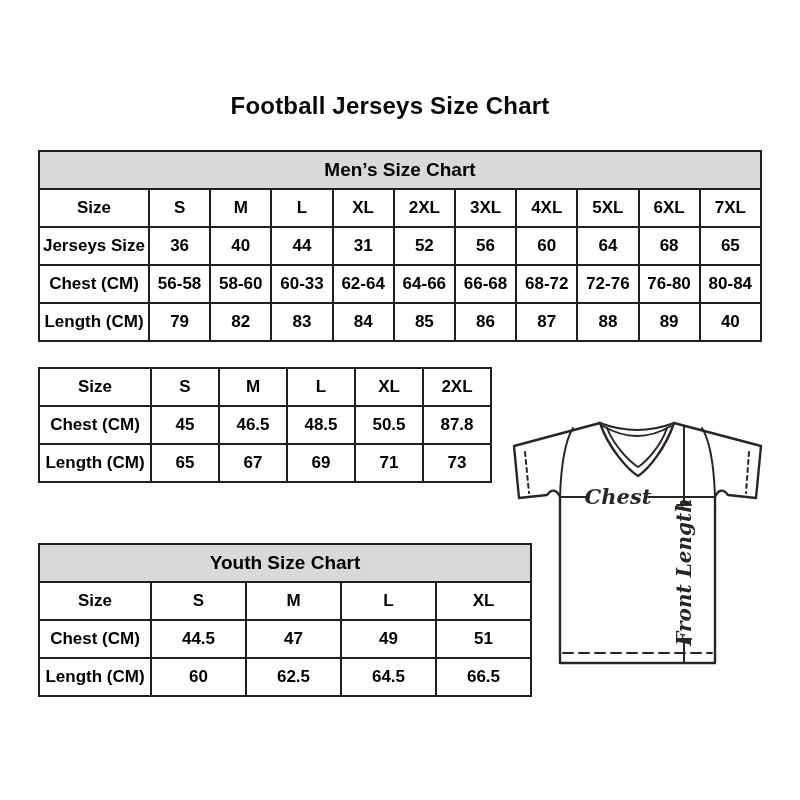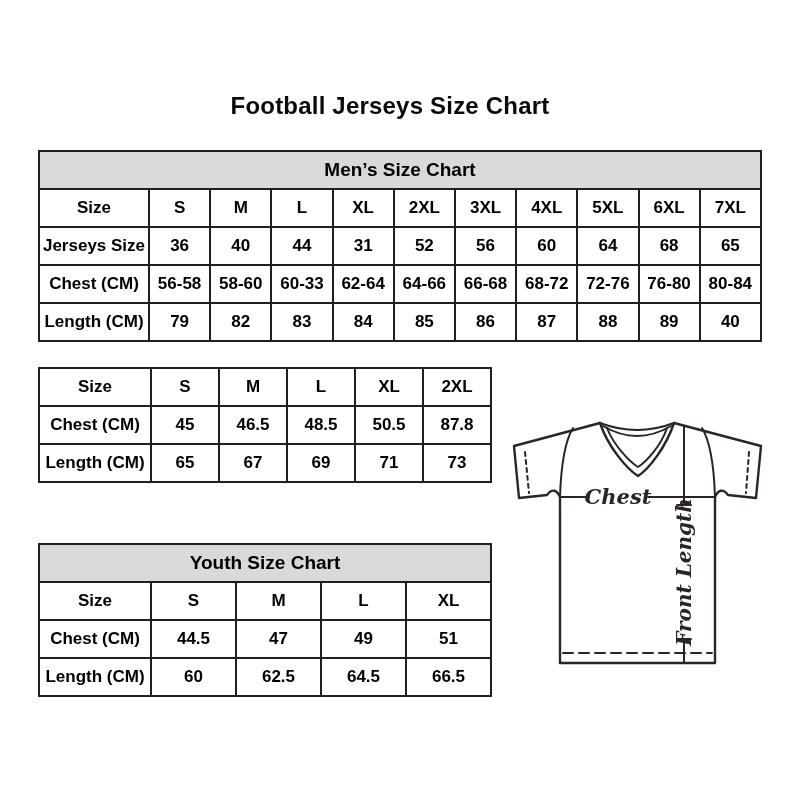--- a/index.html
+++ b/index.html
@@ -18,21 +18,21 @@
   table.size-table th,table.size-table td{
     border:2px solid #1f1f1f;text-align:center;vertical-align:middle;
     font-weight:bold;color:#000;padding:0 2px;overflow:hidden;white-space:nowrap;
   }
   table.size-table th.band{
     background:#d9d9d9;font-size:19px;height:36px;
   }
   table.size-table td{font-size:17px;height:36px;}
   #mens-table{left:38px;top:150px;width:724px;}
   #womens-table{left:38px;top:367px;width:454px;}
-  #youth-table{left:38px;top:543px;width:454px;}
+  #youth-table{left:38px;top:543px;width:494px;}
   #jersey-diagram{position:absolute;left:505px;top:415px;width:263px;height:250px;}
   .diagram-label{
     font-family:"DejaVu Serif",serif;font-style:italic;font-weight:bold;fill:#2b2420;
   }
 </style>
 </head>
 <body>
 
 <div id="canvas">
 

